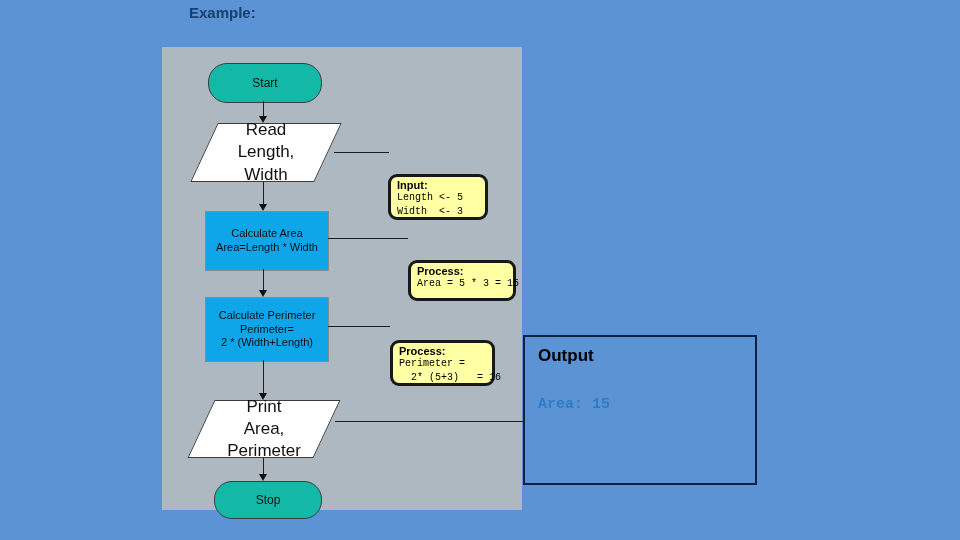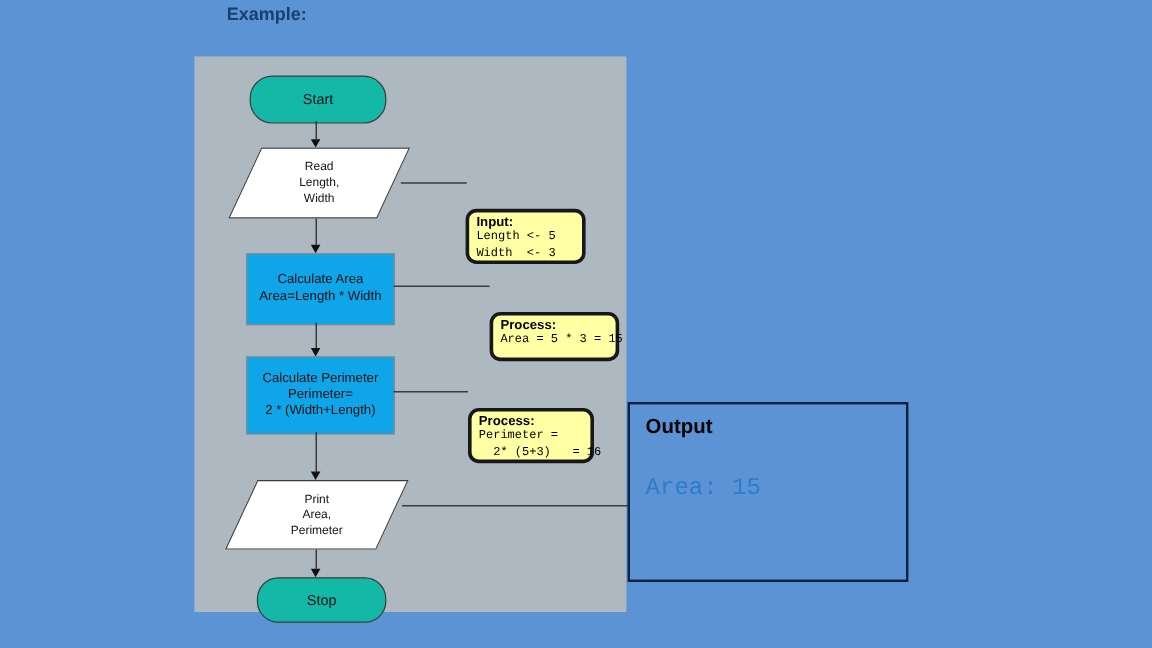--- a/index.html
+++ b/index.html
@@ -19,40 +19,40 @@
   
   .node{position:absolute;display:flex;align-items:center;justify-content:center;
     text-align:center;color:#111;font-size:11px;line-height:1.25;white-space:pre-line;}
   .oval{background:#14b8a6;border:1px solid #3c3c3c;font-size:12px;}
   .rect{background:#0ea5e9;border:1px solid #8a8a8a;}
   .para{position:absolute;}
   .para .shape{position:absolute;left:0;top:0;right:0;bottom:0;
     background:#fff;border:1px solid #3c3c3c;transform:skewX(-25deg);}
   .para .label{position:absolute;left:0;top:0;right:0;bottom:0;
     display:flex;align-items:center;justify-content:center;text-align:center;
-    font-size:10px;line-height:1.3;color:#111;white-space:pre-line;}
+    font-size:17px;line-height:1.3;color:#111;white-space:pre-line;}
   .vline{position:absolute;width:1px;background:#1d1d1d;}
   .hline{position:absolute;height:1px;background:#1d1d1d;}
   .arrowhead{position:absolute;width:0;height:0;
     border-left:4px solid transparent;border-right:4px solid transparent;
     border-top:7px solid #111;}
   .callout{
     position:absolute;background:#ffffa3;border:3px solid #181818;border-radius:9px;
     padding:2px 6px;box-sizing:border-box;color:#000000;margin-top:38px;
   }
   .callout .heading{font-weight:bold;font-size:11px;font-family:"Liberation Sans",sans-serif;}
   .callout .code{font-family:"Liberation Mono","DejaVu Sans Mono",monospace;
     font-size:10px;line-height:1.35;white-space:pre;}
   .output-box{
     position:absolute;left:523px;top:335px;width:234px;height:150px;
     border:2px solid #0d2240;box-sizing:border-box;padding:9px 13px;
   }
   .output-title{font-size:17px;font-weight:bold;color:#000;margin-bottom:30px;}
   .output-line{font-family:"Liberation Mono","DejaVu Sans Mono",monospace;
-    font-weight:normal;font-size:20px;color:#2e7bc9;margin-bottom:9px;white-space:pre;}
+    font-weight:bold;font-size:15px;color:#2e7bc9;margin-bottom:9px;white-space:pre;}
 </style>
 </head>
 <body>
 
 <div class="slide-title">Example:</div>
 
 <div class="panel"></div>
 
 <div class="node oval" style="left:208px;top:63px;width:112px;height:38px;border-radius:19px;">Start</div>
 

